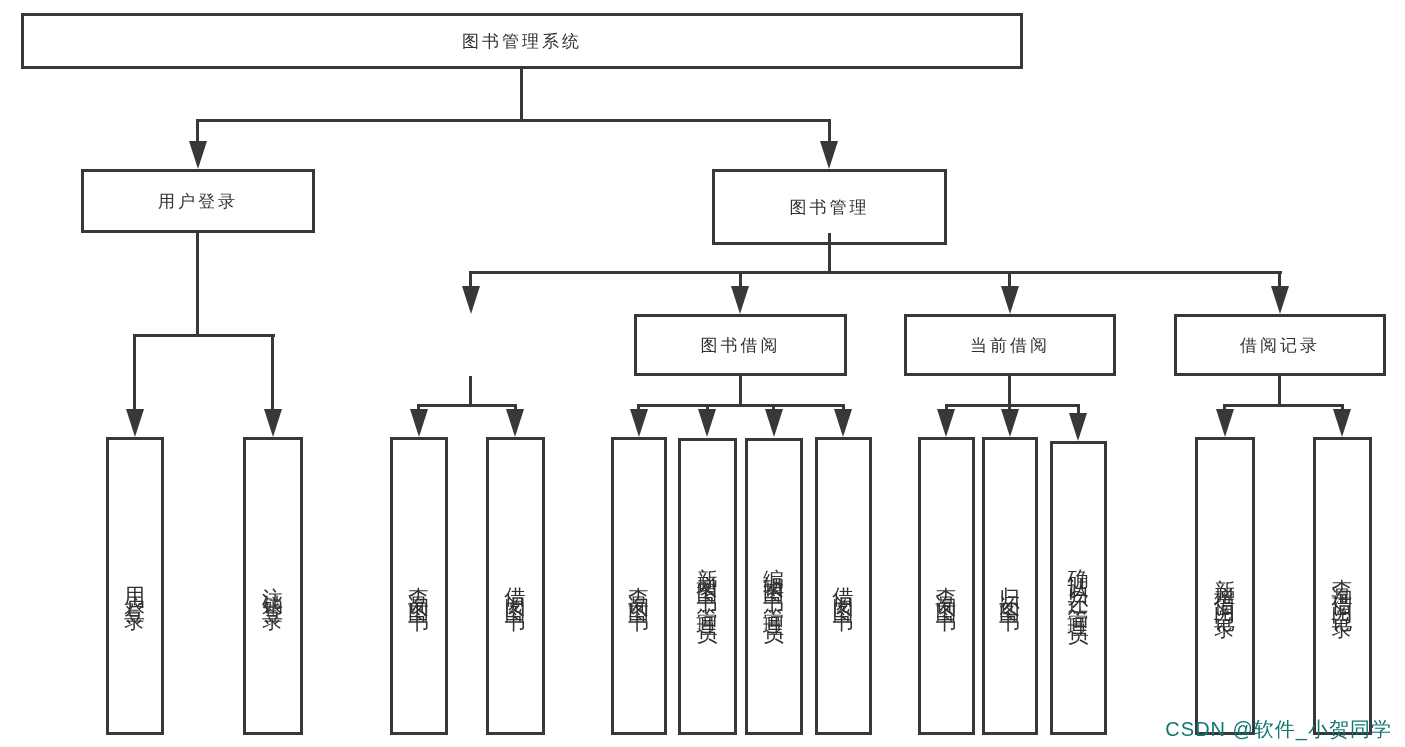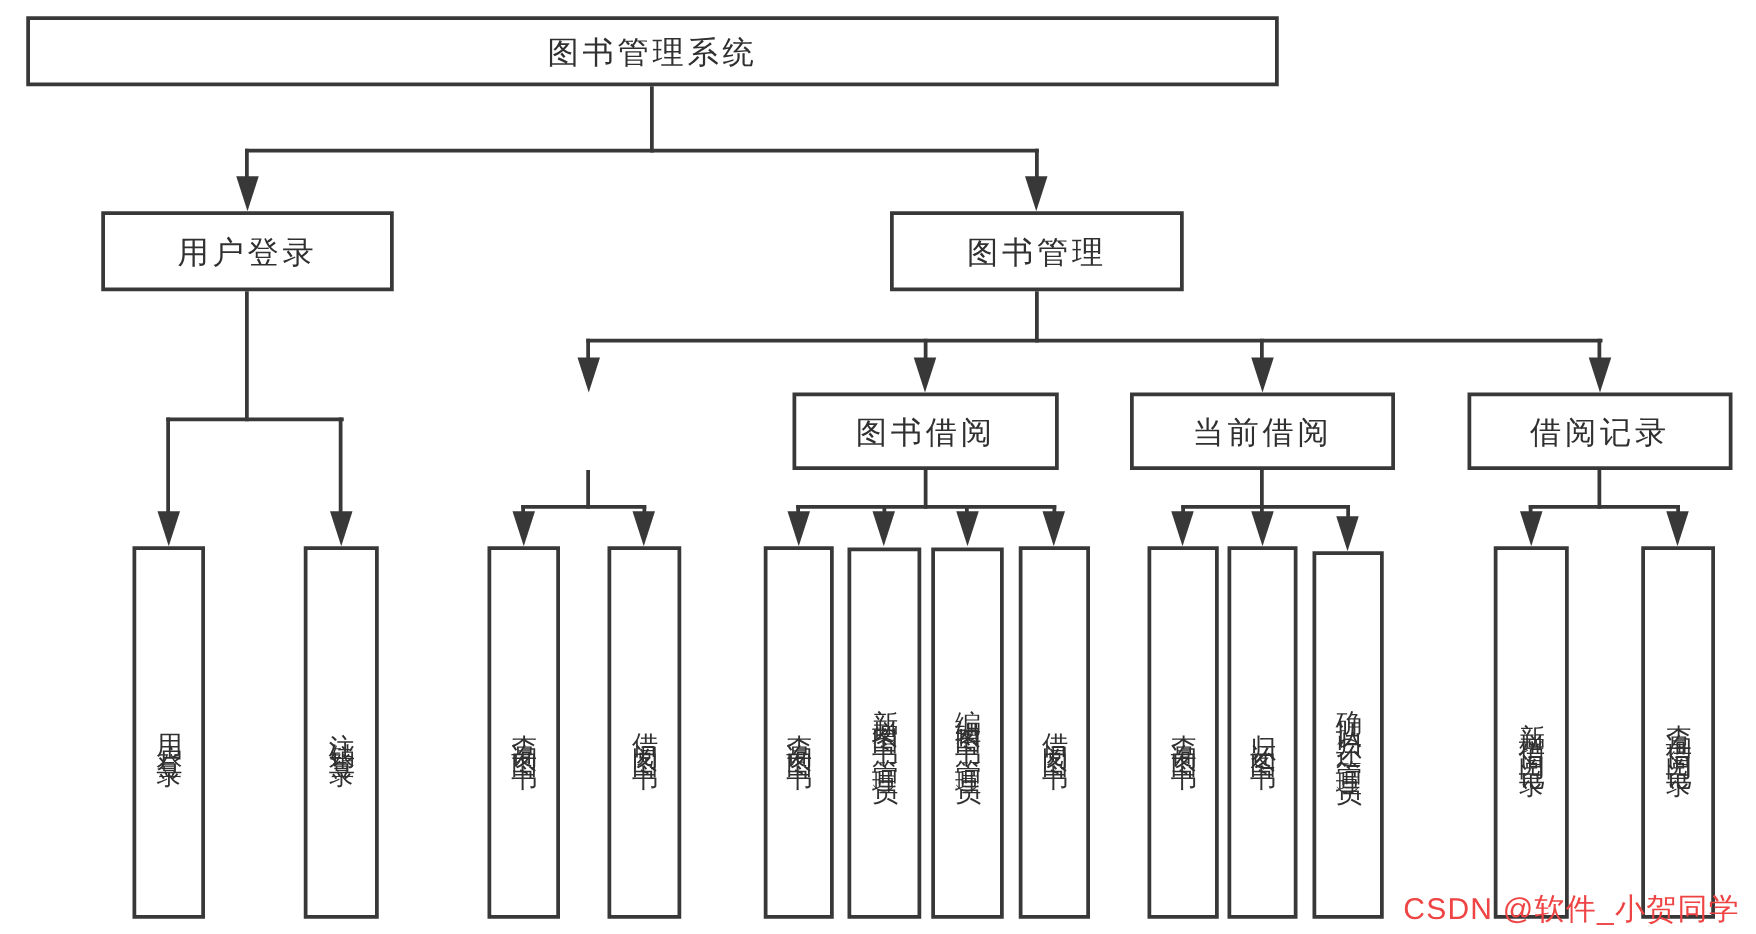--- a/index.html
+++ b/index.html
@@ -5,36 +5,36 @@
   html,body { margin:0; padding:0; background:#ffffff; }
   .canvas {
     position:relative; width:1405px; height:747px; background:#ffffff;
     font-family:"Liberation Sans","DejaVu Sans",sans-serif; color:#303030; overflow:hidden;
   }
   .box {
     position:absolute; box-sizing:border-box;
     border:3px solid #383838; background:#ffffff;
     display:flex; align-items:center; justify-content:center;
   }
-  .box .label { font-size:25px; letter-spacing:3px; color:#303030; white-space:nowrap; }
+  .box .label { font-size:17px; letter-spacing:3px; color:#303030; white-space:nowrap; }
   .leaf .label {
     writing-mode:vertical-rl; text-orientation:mixed;
     font-size:21px; letter-spacing:8px; line-height:1; white-space:normal;
   }
   .vline, .hline { position:absolute; background:#383838; }
   .vline { width:3px; }
   .hline { height:3px; }
   .arrow {
     position:absolute; width:0; height:0;
     border-left:9px solid transparent; border-right:9px solid transparent;
     border-top:28px solid #383838;
   }
   .watermark {
     position:absolute; right:13px; bottom:4px;
-    font-size:24px; color:#ef4444; letter-spacing:1px; white-space:nowrap;
+    font-size:20px; color:#0f766e; letter-spacing:1px; white-space:nowrap;
   }
 </style>
 </head>
 <body>
 
 <div class="canvas">
 
   <div class="box" style="left:21px;top:13px;width:1002px;height:56px;">
     <span class="label">图书管理系统</span>
   </div>
@@ -42,21 +42,21 @@
   <div class="vline" style="left:520px;top:69px;height:53px;"></div>
   <div class="hline" style="left:196px;top:119px;width:635px;"></div>
   <div class="vline" style="left:196px;top:119px;height:32px;"></div>
   <div class="vline" style="left:828px;top:119px;height:32px;"></div>
   <div class="arrow" style="left:189px;top:141px;"></div>
   <div class="arrow" style="left:820px;top:141px;"></div>
 
   <div class="box" style="left:81px;top:169px;width:234px;height:64px;">
     <span class="label">用户登录</span>
   </div>
-  <div class="box" style="left:712px;top:169px;width:235px;height:64px;">
+  <div class="box" style="left:712px;top:169px;width:235px;height:76px;">
     <span class="label">图书管理</span>
   </div>
 
   <div class="vline" style="left:196px;top:233px;height:104px;"></div>
   <div class="hline" style="left:133px;top:334px;width:142px;"></div>
   <div class="vline" style="left:133px;top:334px;height:82px;"></div>
   <div class="vline" style="left:271px;top:334px;height:82px;"></div>
   <div class="arrow" style="left:126px;top:409px;"></div>
   <div class="arrow" style="left:264px;top:409px;"></div>
 

